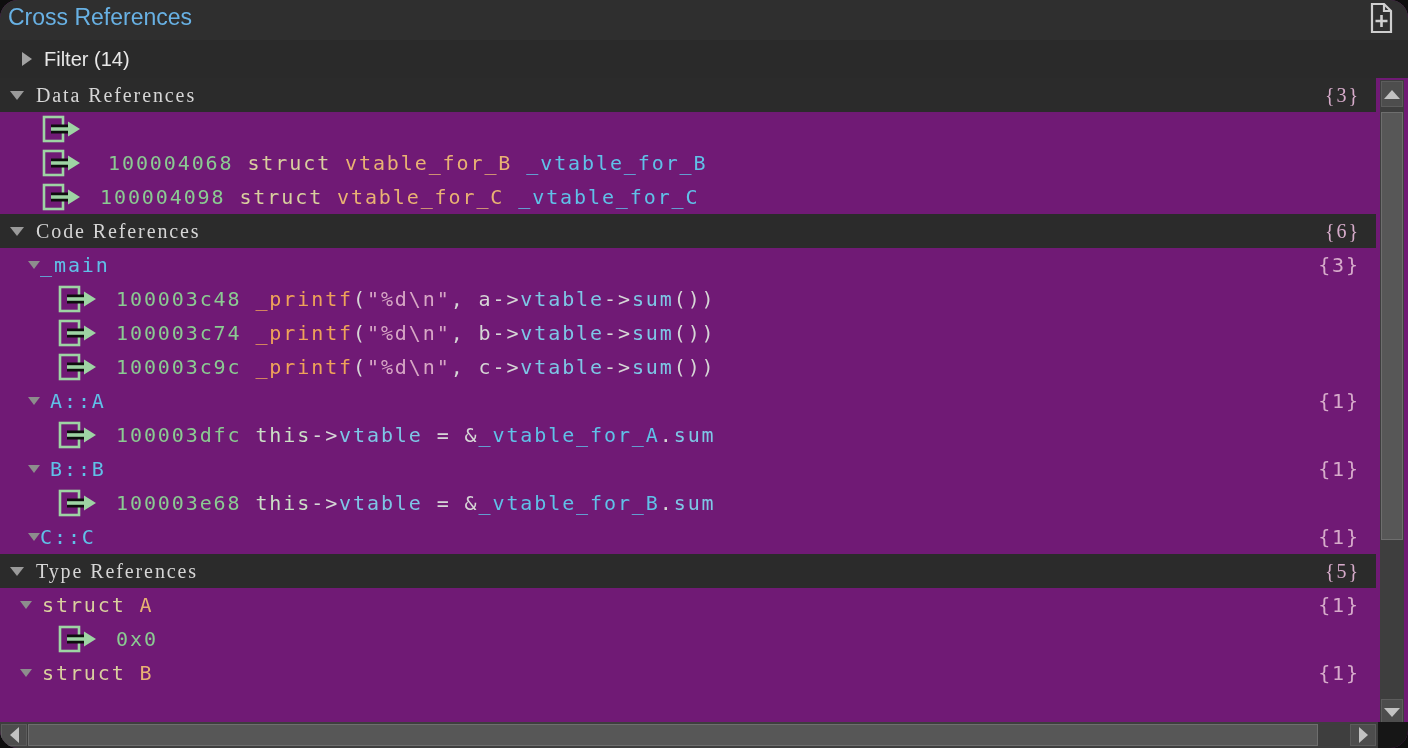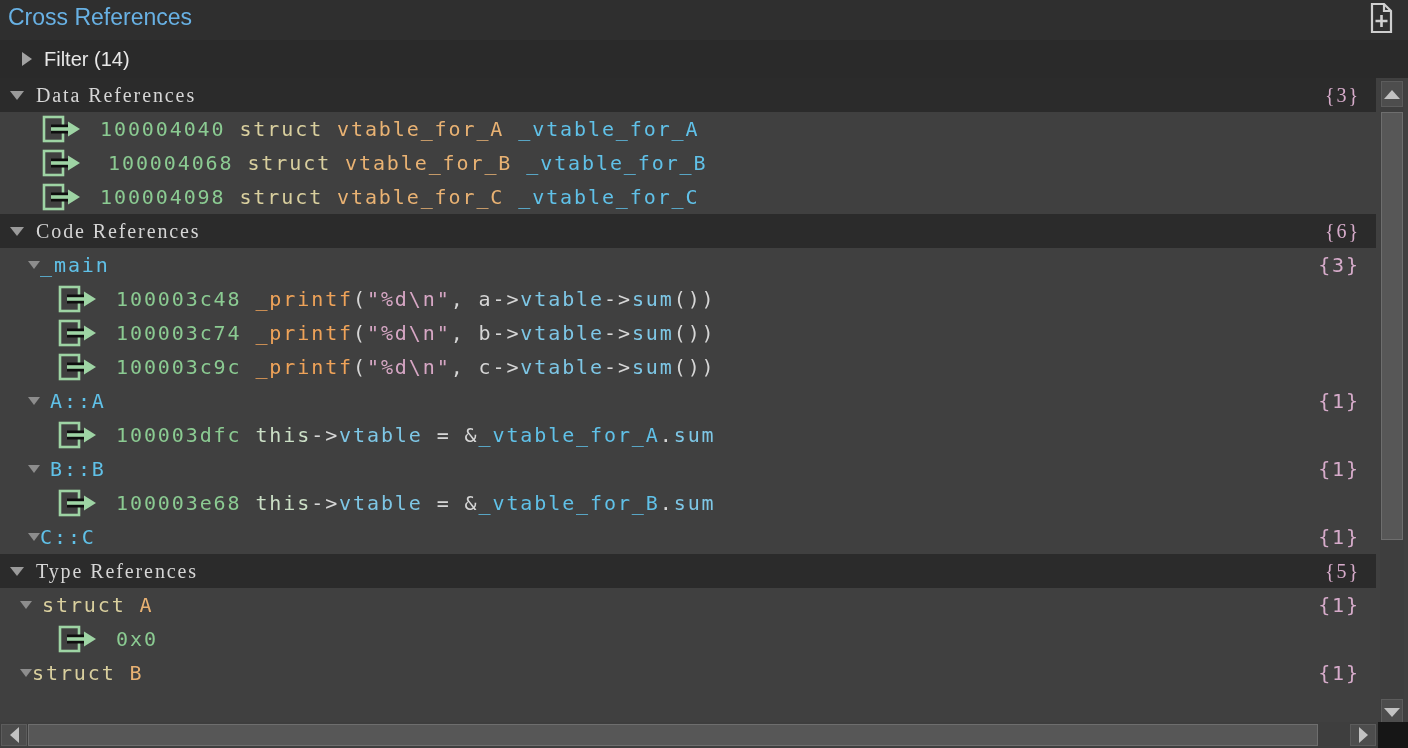--- a/index.html
+++ b/index.html
@@ -1,17 +1,17 @@
 <!DOCTYPE html>
 <html><head>
 <meta charset="utf-8">
 <style>
   html,body{margin:0;padding:0;background:#0e0e0e;}
-  .panel{position:relative;width:1408px;height:748px;background:#404040;overflow:hidden;
-         font-family:"Liberation Sans",sans-serif;}
+  .panel{position:relative;width:1408px;height:748px;background:#701a75;overflow:hidden;
+         font-family:"Liberation Sans",sans-serif;border-radius:18px;}
   
   .titlebar{position:absolute;top:0;left:0;width:1408px;height:40px;background:#2f2f2f;}
   .title{position:absolute;left:8px;top:4px;font-size:23px;color:#68b1e4;}
   .newdoc-btn{position:absolute;right:10px;top:3px;width:34px;height:34px;display:flex;
               align-items:center;justify-content:center;cursor:pointer;}
   
   .filter-row{position:absolute;top:40px;left:0;width:1408px;height:38px;background:#2a2a2a;
               display:flex;align-items:center;}
   .filter-label{margin-left:12px;font-size:20px;color:#e8e8e8;}
   .chev-right{width:0;height:0;margin-left:22px;border-top:7px solid transparent;
@@ -66,21 +66,21 @@
     <span class="filter-label">Filter (14)</span>
   </div>
 
   <div class="rows" id="rows">
       <div class="row section"><span class="chev-down" style="margin-left:10px;"></span><span class="label" style="margin-left:12px;">Data References</span><span class="badge">{3}</span></div>
       <div class="row leaf"><span style="margin-left:42px;display:flex;"><svg class="xref-icon" width="40" height="28" viewBox="0 0 40 28">
             <rect x="2" y="2" width="19" height="24" fill="none" stroke="#9ed4a4" stroke-width="2.6"></rect>
             <line x1="9" y1="14" x2="27" y2="14" stroke="#0e0e0e" stroke-width="9"></line>
             <line x1="9" y1="14" x2="27" y2="14" stroke="#9ed4a4" stroke-width="3.6"></line>
             <polygon points="26,6.5 38,14 26,21.5" fill="#9ed4a4"></polygon>
-          </svg></span><span style="margin-left:18px;"><span style="color:#8bcb92">100004040 </span><span style="color:#d9cf9e">struct </span><span style="color:#e9b273">vtable_for_A </span><span style="color:#60c1e8">_vtable_for_A</span></span></div>
+          </svg></span></div>
       <div class="row leaf"><span style="margin-left:42px;display:flex;"><svg class="xref-icon" width="40" height="28" viewBox="0 0 40 28">
             <rect x="2" y="2" width="19" height="24" fill="none" stroke="#9ed4a4" stroke-width="2.6"></rect>
             <line x1="9" y1="14" x2="27" y2="14" stroke="#0e0e0e" stroke-width="9"></line>
             <line x1="9" y1="14" x2="27" y2="14" stroke="#9ed4a4" stroke-width="3.6"></line>
             <polygon points="26,6.5 38,14 26,21.5" fill="#9ed4a4"></polygon>
           </svg></span><span style="margin-left:26px;"><span style="color:#8bcb92">100004068 </span><span style="color:#d9cf9e">struct </span><span style="color:#e9b273">vtable_for_B </span><span style="color:#60c1e8">_vtable_for_B</span></span></div>
       <div class="row leaf"><span style="margin-left:42px;display:flex;"><svg class="xref-icon" width="40" height="28" viewBox="0 0 40 28">
             <rect x="2" y="2" width="19" height="24" fill="none" stroke="#9ed4a4" stroke-width="2.6"></rect>
             <line x1="9" y1="14" x2="27" y2="14" stroke="#0e0e0e" stroke-width="9"></line>
             <line x1="9" y1="14" x2="27" y2="14" stroke="#9ed4a4" stroke-width="3.6"></line>
@@ -122,21 +122,21 @@
           </svg></span><span style="margin-left:18px;"><span style="color:#8bcb92">100003e68 </span><span style="color:#cbdfc6">this</span><span style="color:#d6d6d6">-&gt;</span><span style="color:#7ec7e6">vtable</span><span style="color:#d6d6d6"> = &amp;</span><span style="color:#60c1e8">_vtable_for_B</span><span style="color:#d6d6d6">.</span><span style="color:#7ec7e6">sum</span></span></div>
       <div class="row group"><span class="chev-down small" style="margin-left:28px;"></span><span style=""><span style="color:#60c1e8">C::C</span></span><span class="badge">{1}</span></div>
       <div class="row section"><span class="chev-down" style="margin-left:10px;"></span><span class="label" style="margin-left:12px;">Type References</span><span class="badge">{5}</span></div>
       <div class="row group"><span class="chev-down small" style="margin-left:20px;"></span><span style="margin-left:10px;"><span style="color:#d9cf9e">struct </span><span style="color:#e9b273">A</span></span><span class="badge">{1}</span></div>
       <div class="row leaf"><span style="margin-left:58px;display:flex;"><svg class="xref-icon" width="40" height="28" viewBox="0 0 40 28">
             <rect x="2" y="2" width="19" height="24" fill="none" stroke="#9ed4a4" stroke-width="2.6"></rect>
             <line x1="9" y1="14" x2="27" y2="14" stroke="#0e0e0e" stroke-width="9"></line>
             <line x1="9" y1="14" x2="27" y2="14" stroke="#9ed4a4" stroke-width="3.6"></line>
             <polygon points="26,6.5 38,14 26,21.5" fill="#9ed4a4"></polygon>
           </svg></span><span style="margin-left:18px;"><span style="color:#8bcb92">0x0</span></span></div>
-      <div class="row group"><span class="chev-down small" style="margin-left:20px;"></span><span style=""><span style="color:#d9cf9e">struct </span><span style="color:#e9b273">B</span></span><span class="badge">{1}</span></div>
+      <div class="row group"><span class="chev-down small" style="margin-left:20px;"></span><span style="margin-left:10px;"><span style="color:#d9cf9e">struct </span><span style="color:#e9b273">B</span></span><span class="badge">{1}</span></div>
     </div>
 
   <div class="vscroll">
     <div class="sb-btn" style="left:1px;top:1px;width:22px;height:26px;">
         <span class="tri-up"></span>
       </div>
     <div class="sb-thumb" id="vthumb" style="left: 1px; width: 22px; top: 32px; height: 428px;"></div>
     <div class="sb-btn" style="left:1px;bottom:1px;width:22px;height:26px;">
         <span class="tri-down"></span>
       </div>

